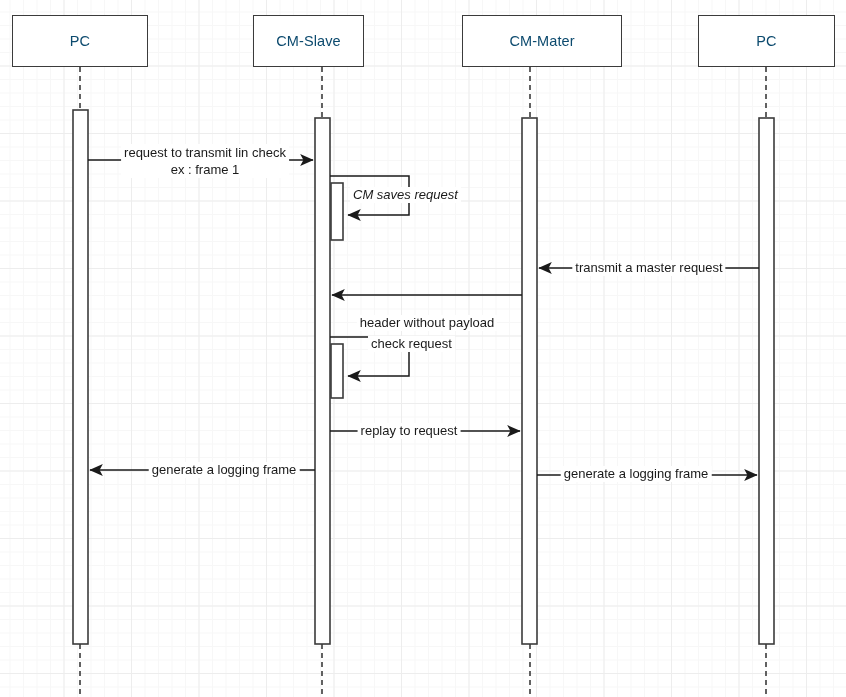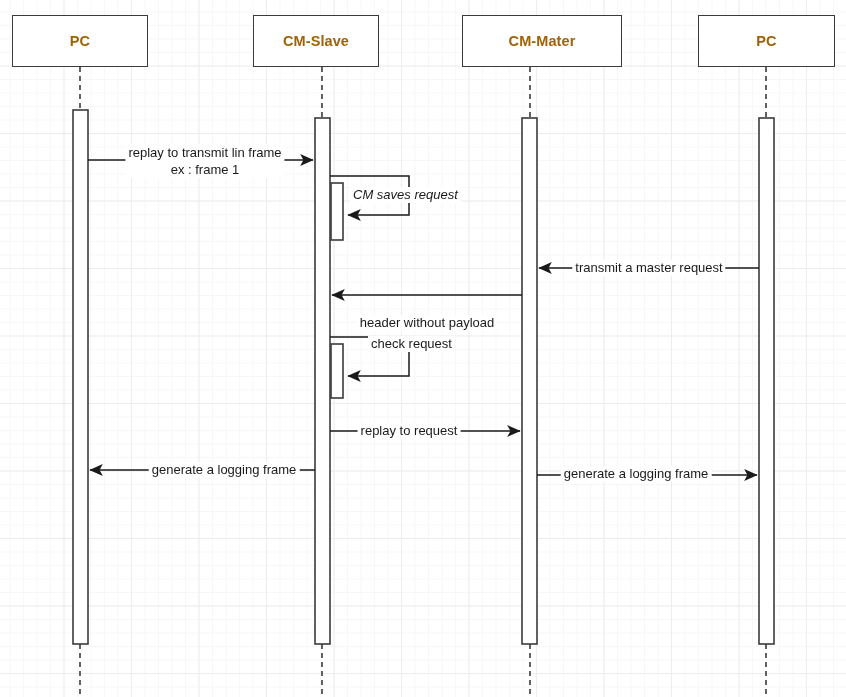--- a/index.html
+++ b/index.html
@@ -37,23 +37,22 @@
   }
   .lifeline-title {
     position: absolute;
     box-sizing: border-box;
     border: 1.6px solid #3b3b3b;
     background: #ffffff;
     display: flex;
     align-items: center;
     justify-content: center;
     font-size: 14.5px;
-    color: #a16207;
+    color: #0c4a6e;
     letter-spacing: 0.1px;
-    font-weight: bold;
   }
   .msg-label {
     position: absolute;
     font-size: 13px;
     color: #1a1a1a;
     background: transparent;
     white-space: nowrap;
     line-height: 16px;
   }
   .msg-label.centered {
@@ -112,34 +111,34 @@
       <path d="M 315 470 L 90 470" marker-end="url(#arrowFilled)"></path>
 
       <path d="M 537 475 L 757 475" marker-end="url(#arrowFilled)"></path>
     </g>
   </svg>
 
   <div class="lifeline-title" style="left:12px; top:15px; width:136px; height:52px;">
     <span>PC</span>
   </div>
 
-  <div class="lifeline-title" style="left:253px; top:15px; width:126px; height:52px;">
+  <div class="lifeline-title" style="left:253px; top:15px; width:111px; height:52px;">
     <span>CM-Slave</span>
   </div>
 
   <div class="lifeline-title" style="left:462px; top:15px; width:160px; height:52px;">
     <span>CM-Mater</span>
   </div>
 
   <div class="lifeline-title" style="left:698px; top:15px; width:137px; height:52px;">
     <span>PC</span>
   </div>
 
   <div class="msg-label centered two-line" style="left: 205px; top: 144px; background: rgb(255, 255, 255); padding-left: 3px; padding-right: 3px;">
-    <div>replay to transmit lin frame</div>
+    <div>request to transmit lin check</div>
     <div>ex : frame 1</div>
   </div>
 
   <div class="msg-label" style="left: 350px; top: 187px; background: rgb(255, 255, 255); padding-left: 3px; padding-right: 3px; font-style: italic;">CM saves request</div>
 
   <div class="msg-label centered" style="left: 649px; top: 260px; background: rgb(255, 255, 255); padding-left: 3px; padding-right: 3px;">transmit a master request</div>
 
   <div class="msg-label centered" style="left: 427px; top: 287px; background: rgb(255, 255, 255); padding-left: 3px; padding-right: 3px; margin-top: 28px;">header without payload</div>
 
   <div class="msg-label" style="left: 368px; top: 336px; background: rgb(255, 255, 255); padding-left: 3px; padding-right: 3px;">check request</div>

